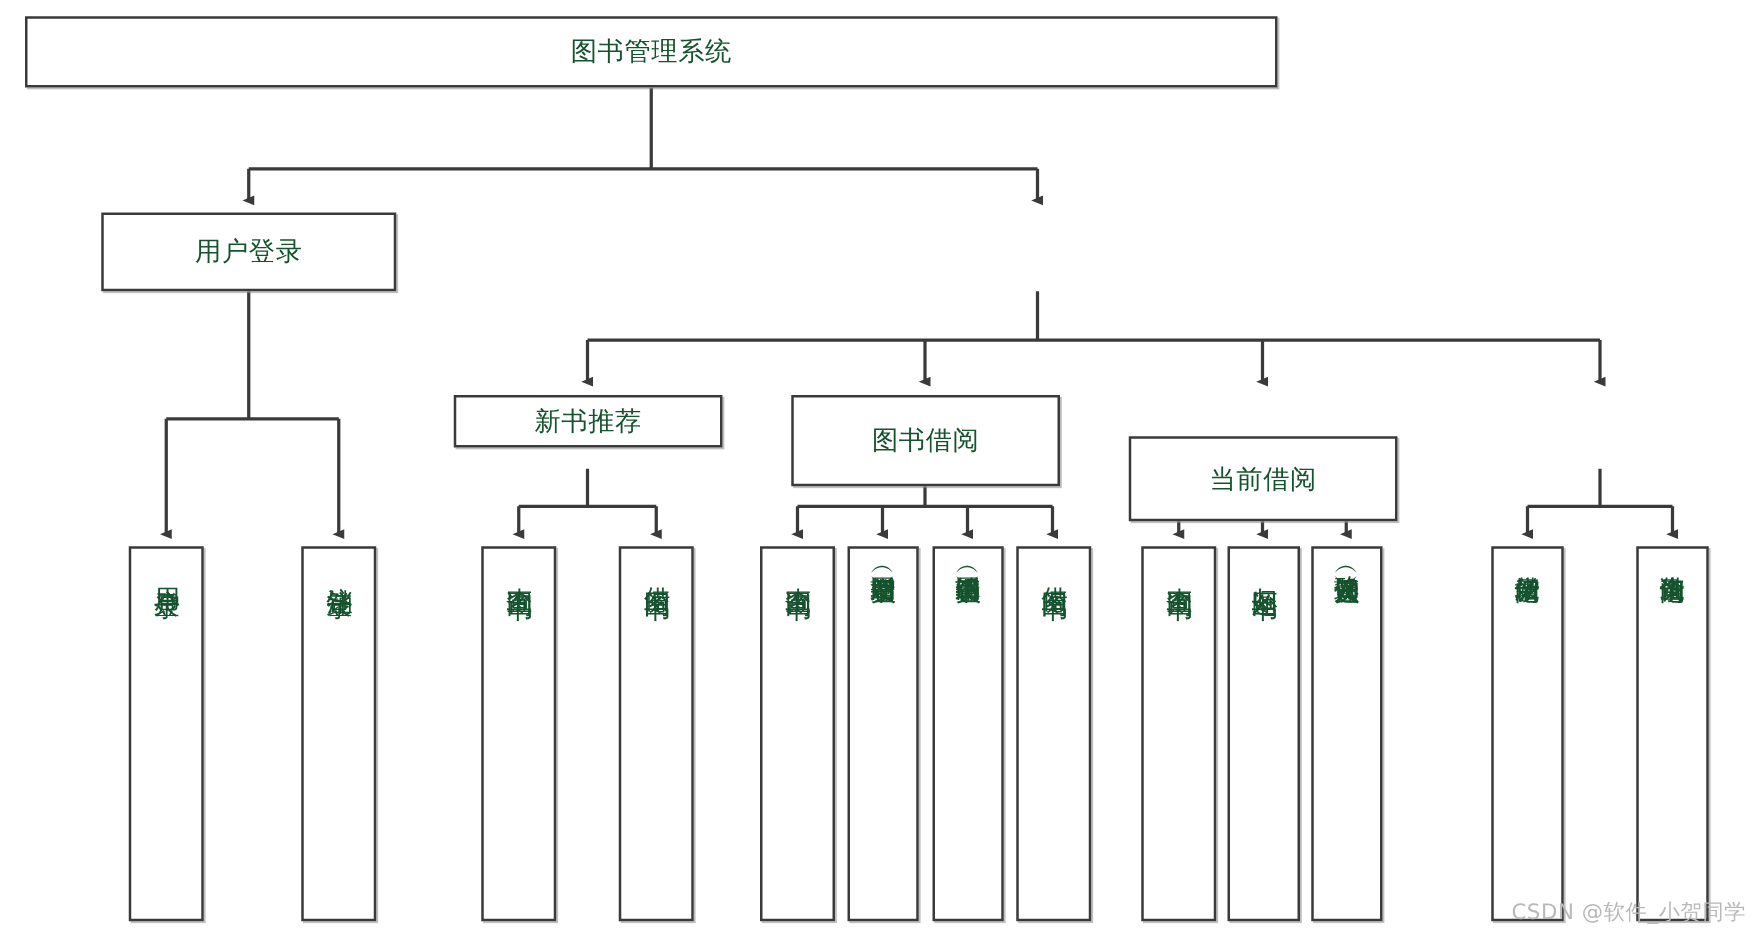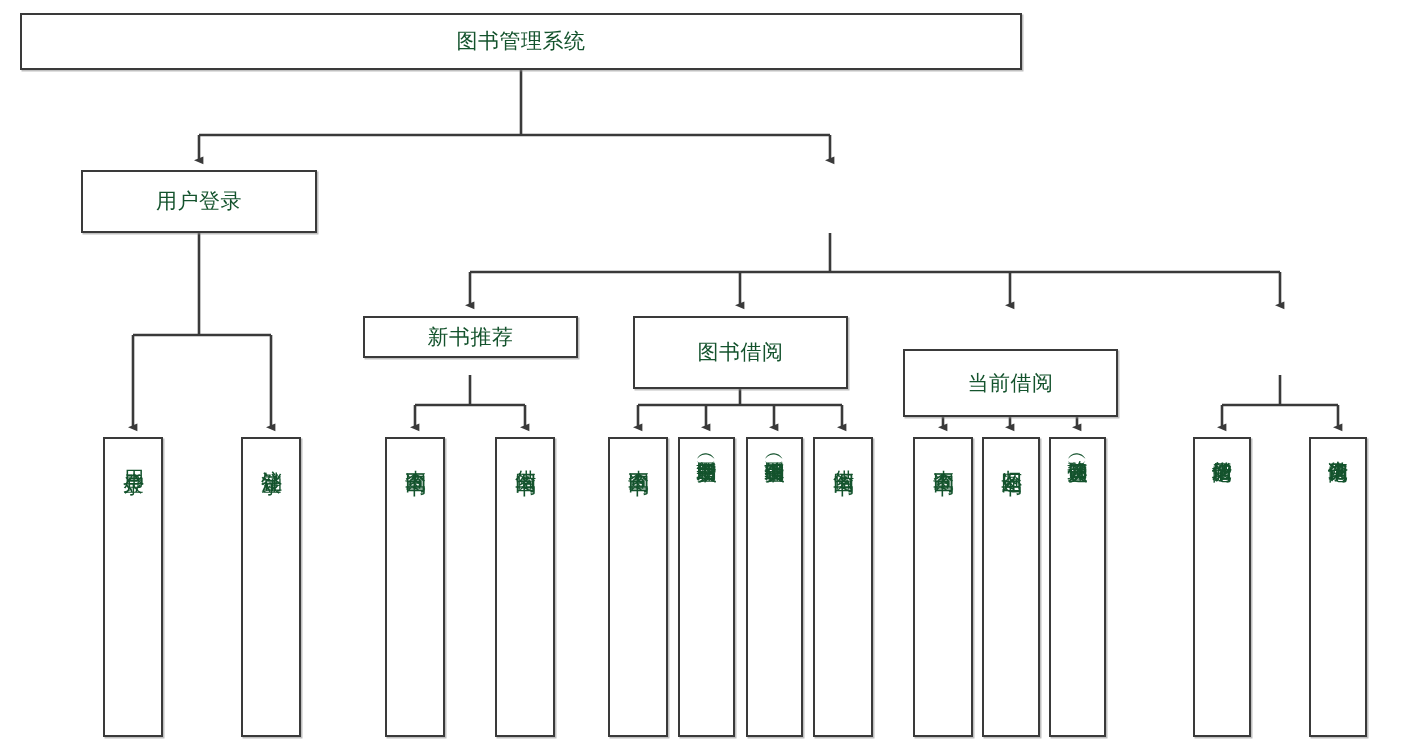--- a/index.html
+++ b/index.html
@@ -188,14 +188,15 @@
     <span class="node-label">确认归还（管理员）</span>
   </div>
 
   <div class="node vertical tall-text" style="left:1193px; top:437px; width:58px; height:300px;">
     <span class="node-label">新增借阅记录</span>
   </div>
   <div class="node vertical tall-text" style="left:1309px; top:437px; width:58px; height:300px;">
     <span class="node-label">查询借阅记录</span>
   </div>
 
+  <div id="watermark">CSDN @软件_小贺同学</div>
 
 </div>
 
 </body></html>

